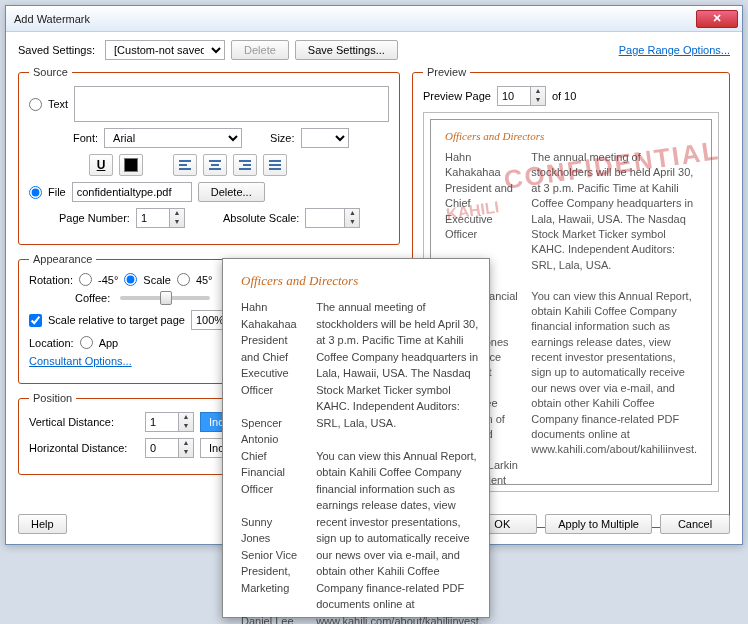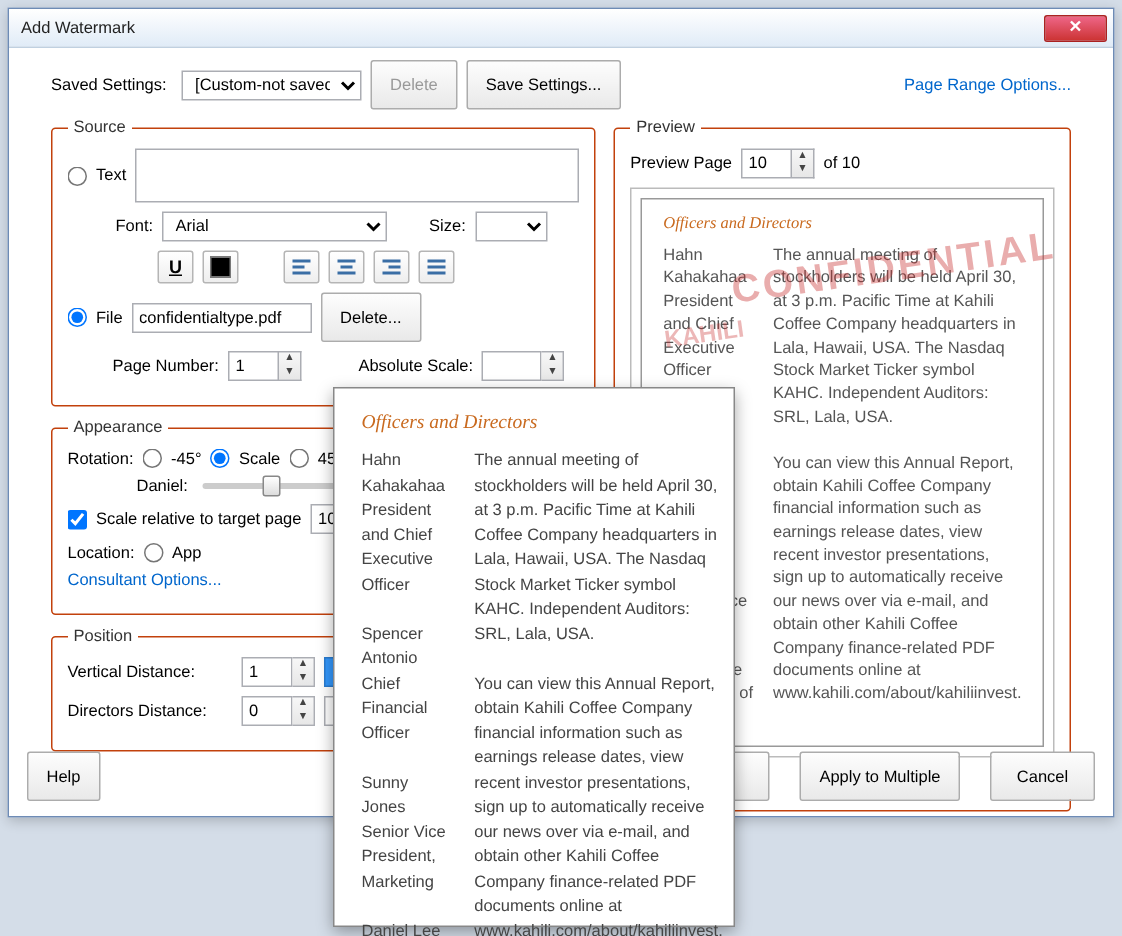--- a/index.html
+++ b/index.html
@@ -1,46 +1,46 @@
 <!DOCTYPE html>
 <html><head>
 <meta charset="utf-8">
 <style>
 *{box-sizing:border-box;margin:0;padding:0;font-family:"Segoe UI",Tahoma,sans-serif;font-size:11px}
 body{background:#d4dde8;width:748px;height:624px;position:relative;overflow:hidden}
 .window{position:absolute;left:5px;top:5px;width:738px;height:540px;background:#fff;border:1px solid #6e8bb5;box-shadow:0 2px 8px rgba(0,0,0,.2)}
 .titlebar{height:26px;background:linear-gradient(#fff,#e0ebf7);border-bottom:1px solid #c0d0e0;display:flex;align-items:center;padding:0 4px 0 8px}
 .titlebar .title{flex:1;color:#222}
 .close-btn{width:42px;height:18px;background:linear-gradient(#e68,#c33);border:1px solid #a22;border-radius:2px;color:#fff;text-align:center;line-height:14px;font-weight:bold;cursor:pointer}
-.body{padding:8px 28px;position:relative;height:calc(100% - 26px)}
+.body{padding:8px 12px;position:relative;height:calc(100% - 26px)}
 .row{display:flex;align-items:center;gap:6px;margin-bottom:6px}
 .saved label{margin-right:4px}
 select,input[type=text],input[type=number]{border:1px solid #abadb3;height:20px;padding:0 4px;background:#fff}
-.btn{height:33px;padding:0 12px;border:1px solid #acacac;background:linear-gradient(#fdfdfd,#e9e9e9);border-radius:2px;cursor:pointer}
+.btn{height:20px;padding:0 12px;border:1px solid #acacac;background:linear-gradient(#fdfdfd,#e9e9e9);border-radius:2px;cursor:pointer}
 .btn:disabled{color:#999}
-.link{color:#0066cc;cursor:pointer}
+.link{color:#0066cc;text-decoration:underline;cursor:pointer}
 .cols{display:flex;gap:12px;margin-top:2px}
 .left{width:382px}
 .right{flex:1}
 fieldset{border:1px solid #c2410c;border-radius:3px;padding:8px 10px 10px;margin-bottom:8px}
 legend{padding:0 4px;color:#333}
 .iconbtn{width:24px;height:22px;border:1px solid #b5b5b5;background:linear-gradient(#fff,#eee);display:inline-flex;align-items:center;justify-content:center;border-radius:2px;cursor:pointer}
 .color-sw{width:14px;height:14px;background:#000;border:1px solid #777}
 .align-lines{display:flex;flex-direction:column;gap:2px}
 .align-lines span{display:block;background:#3a6ea5;height:2px}
 .sep{flex:1}
 .spin{display:inline-flex;align-items:flex-start}
 .spin input{width:34px}
 .spin .arrows{width:15px;height:20px;border:1px solid #abadb3;border-left:none;background:linear-gradient(#f7f7f7,#e7e7e7);display:flex;flex-direction:column}
 .spin .arrows div{flex:1;font-size:7px;text-align:center;line-height:8px;color:#444;cursor:pointer}
 .slider{width:90px;height:4px;background:#ccc;border-radius:2px;position:relative;margin:0 4px}
 .slider .thumb{position:absolute;top:-5px;left:40px;width:12px;height:14px;background:linear-gradient(#fff,#ddd);border:1px solid #888;border-radius:2px}
 .circled{border:2px solid #d6286f;border-radius:50%/60%;padding:0 6px 1px;display:inline-flex;align-items:center;gap:4px}
 .sel-unit{background:#3399ff;color:#fff;border:1px solid #2a7cd0}
-.footer{position:absolute;left:12px;right:12px;bottom:10px;display:flex;align-items:center;gap:20px}
+.footer{position:absolute;left:12px;right:12px;bottom:10px;display:flex;align-items:center;gap:8px}
 .footer .sep{flex:1}
 .preview-page-wrap{border:1px solid #bbb;background:#fff;height:380px;padding:6px;position:relative;overflow:hidden}
 .minipage{background:#fff;border:1px solid #999;width:100%;height:100%;padding:10px 14px;font-size:5px;color:#555;position:relative}
 .minipage h3{color:#c96a1f;font-family:Georgia,serif;font-style:italic;font-size:11px;margin-bottom:8px;font-weight:normal}
 .minicols{display:flex;gap:12px}
 .minicols div{flex:1;line-height:1.4}
 .wm{position:absolute;font-size:26px;color:rgba(200,50,50,.4);font-weight:bold;font-family:Arial;letter-spacing:2px;transform:rotate(-8deg);top:30px;right:-10px;pointer-events:none}
 .wm2{position:absolute;font-size:16px;color:rgba(200,50,50,.35);font-weight:bold;transform:rotate(-8deg);top:82px;left:15px}
 .float-doc{position:absolute;left:222px;top:258px;width:268px;height:360px;background:#fff;border:1px solid #888;box-shadow:0 3px 10px rgba(0,0,0,.35);padding:14px 18px;z-index:50}
 .float-doc h3{color:#c96a1f;font-family:Georgia,serif;font-style:italic;font-size:13px;margin-bottom:10px;font-weight:normal}
@@ -70,23 +70,23 @@
     <div class="cols">
       <div class="left">
 
         <fieldset>
           <legend>Source</legend>
           <div class="row">
             <input type="radio" name="src" style="">
             <label>Text</label>
             <textarea style="flex: 1 1 0%; height: 36px; border: 1px solid rgb(171, 173, 179); resize: none;"></textarea>
           </div>
-          <div class="row" style="margin-left:32px">
+          <div class="row" style="margin-left:44px">
             <label>Font:</label>
-            <select style="width:150px"><option>Arial</option></select>
+            <select style="width:138px"><option>Arial</option></select>
             <span style="width:16px"></span>
             <label>Size:</label>
             <select style="width:48px"><option></option></select>
           </div>
           <div class="row" style="margin-left:60px">
             <span class="iconbtn">
                 <span class="u-glyph">U</span>
               </span>
             <span class="iconbtn">
                 <span class="color-sw"></span>
@@ -153,21 +153,21 @@
           <div class="row">
             <label>Rotation:</label>
             <input type="radio" name="rot" style="">
               <label>-45°</label>
             <input type="radio" name="rot" checked="" style="">
               <label>Scale</label>
             <input type="radio" name="rot" style="">
               <label>45°</label>
           </div>
           <div class="row" style="margin-left:46px">
-            <label>Daniel:</label>
+            <label>Coffee:</label>
             <div class="slider">
                 <div class="thumb"></div>
               </div>
           </div>
           <div class="row">
             <input type="checkbox" checked="" style="">
             <label>Scale relative to target page</label>
             <span class="spin">
                 <input type="text" style="width: 44px;" value="100%">
                 <span class="arrows">
@@ -193,21 +193,21 @@
             <span class="spin">
                 <input type="text" value="1" style="">
                 <span class="arrows">
                   <div>▲</div>
                   <div>▼</div>
                 </span>
               </span>
             <select class="sel-unit" style="width:62px"><option>Inches</option></select>
           </div>
           <div class="row">
-            <label style="width:110px">Directors Distance:</label>
+            <label style="width:110px">Horizontal Distance:</label>
             <span class="spin">
                 <input type="text" value="0" style="">
                 <span class="arrows">
                   <div>▲</div>
                   <div>▼</div>
                 </span>
               </span>
             <select style="width:62px"><option>Inches</option></select>
           </div>
         </fieldset>

